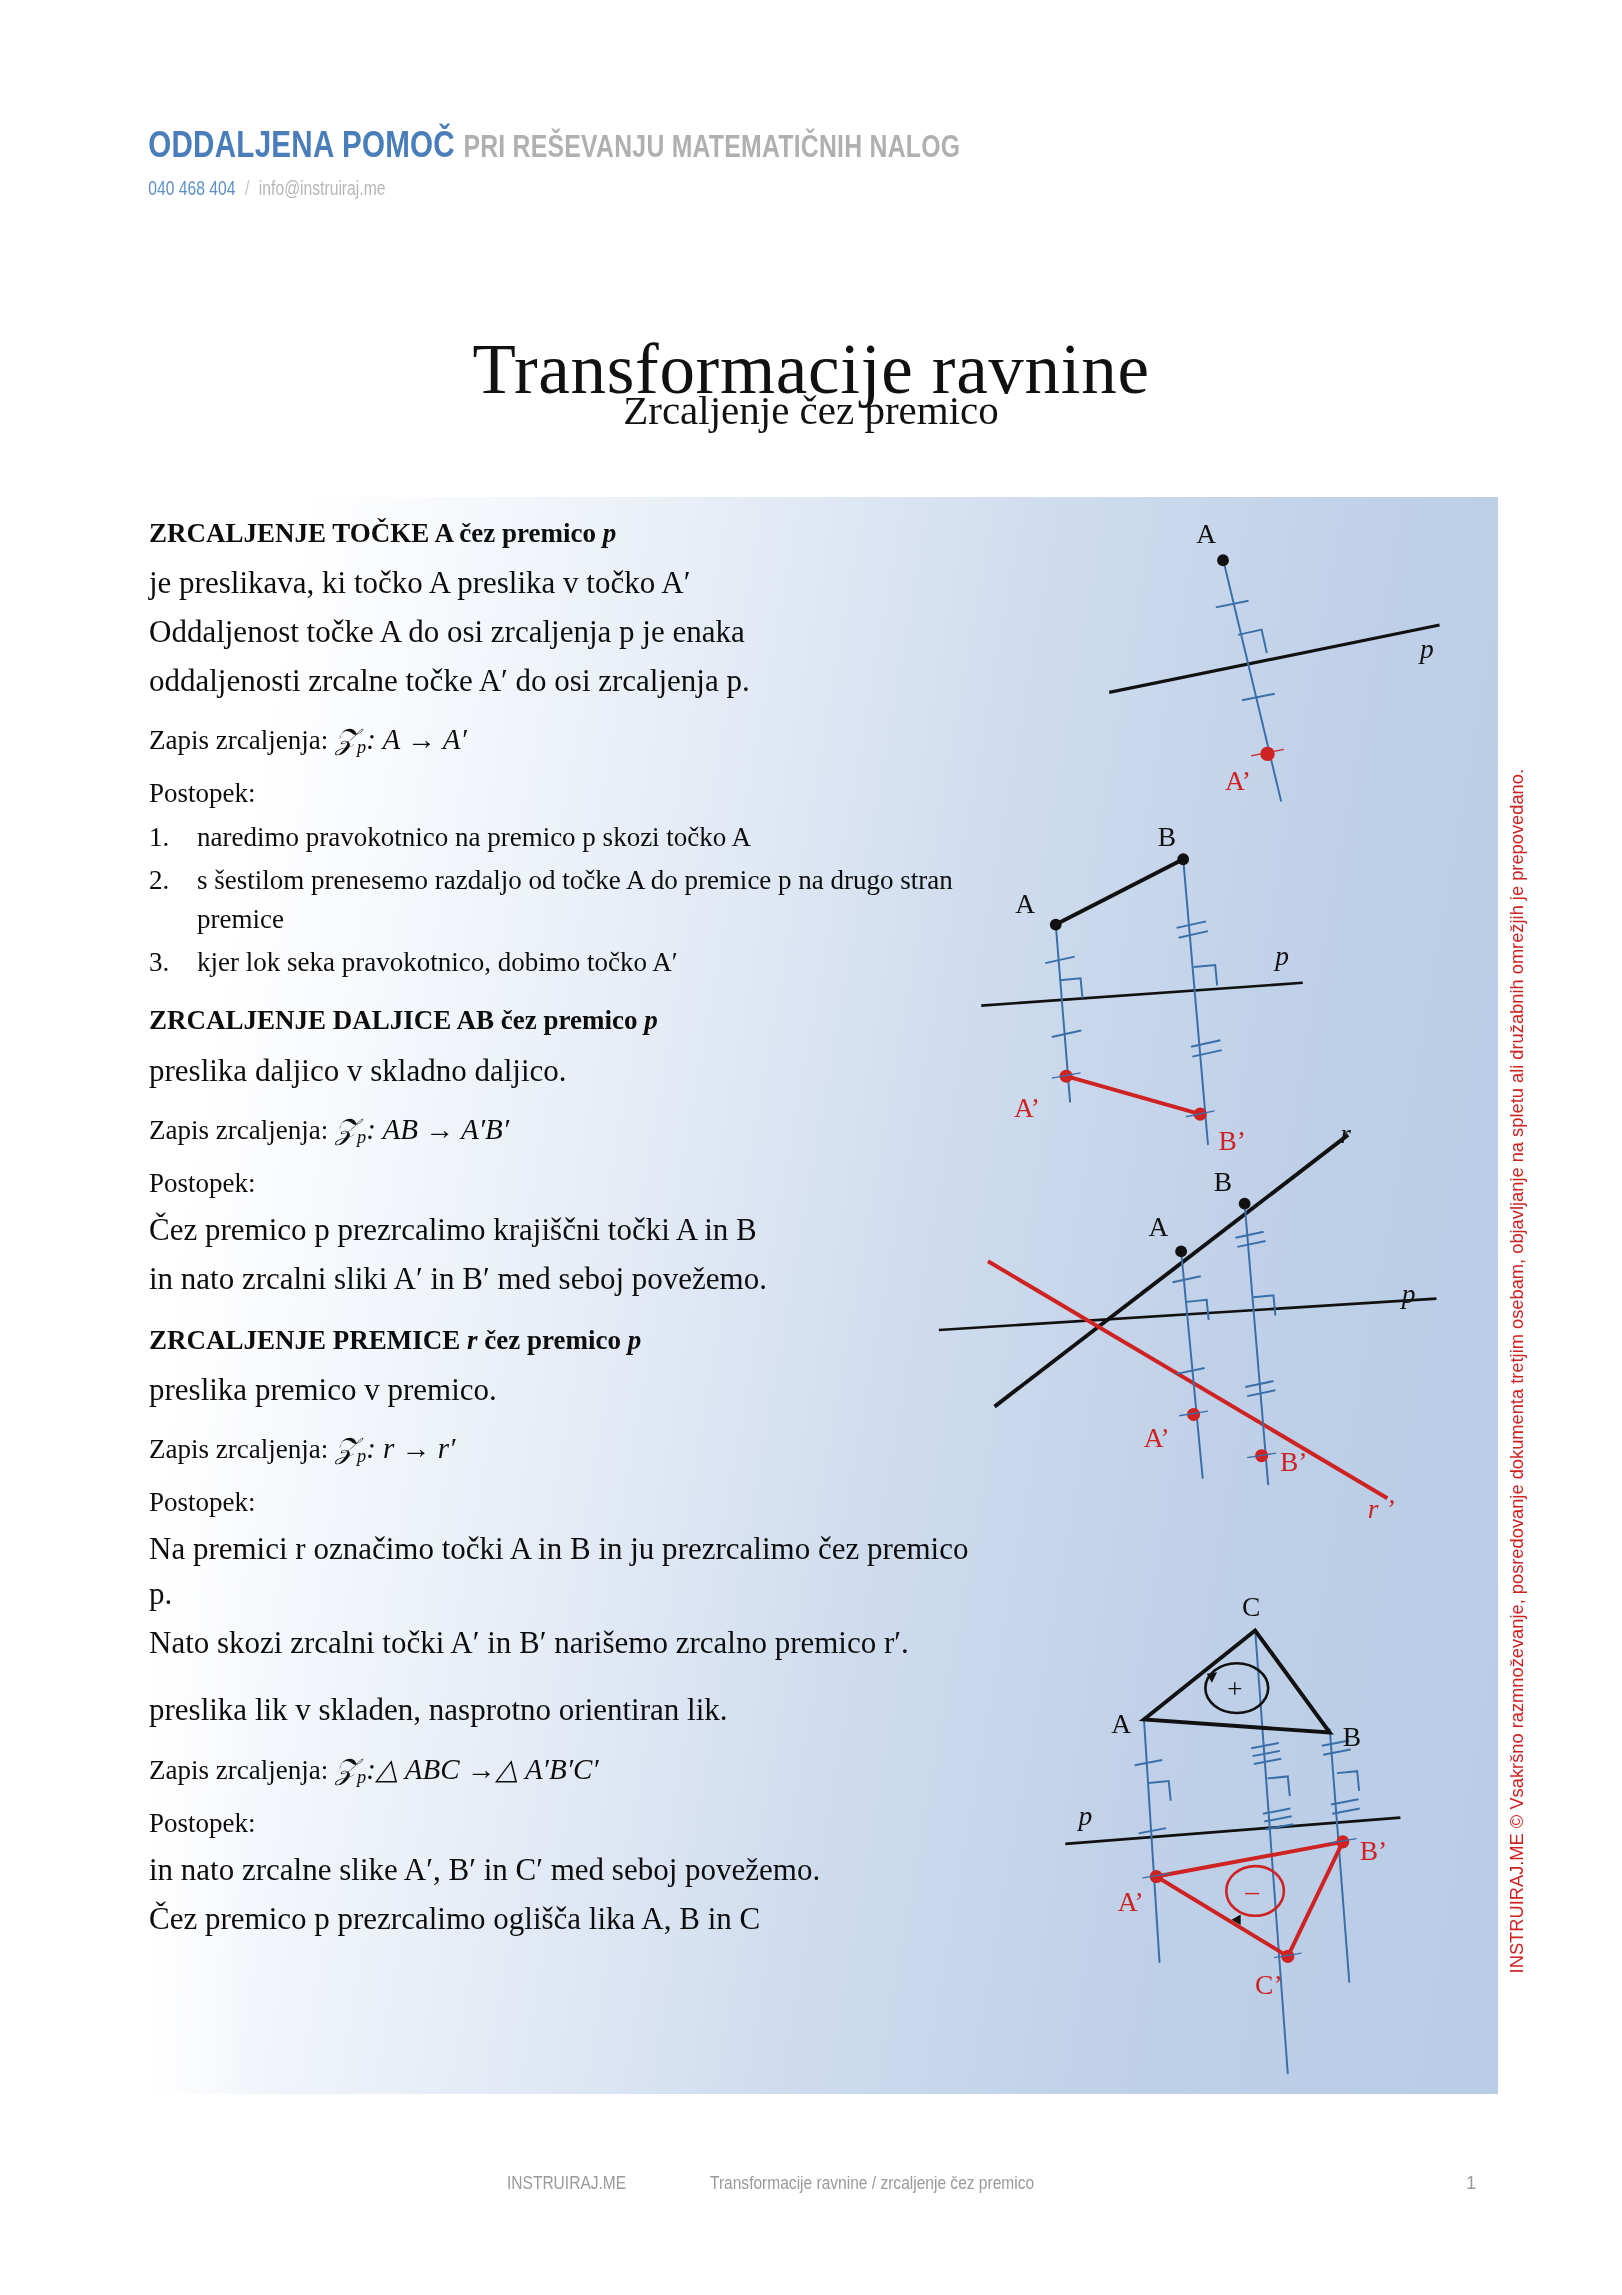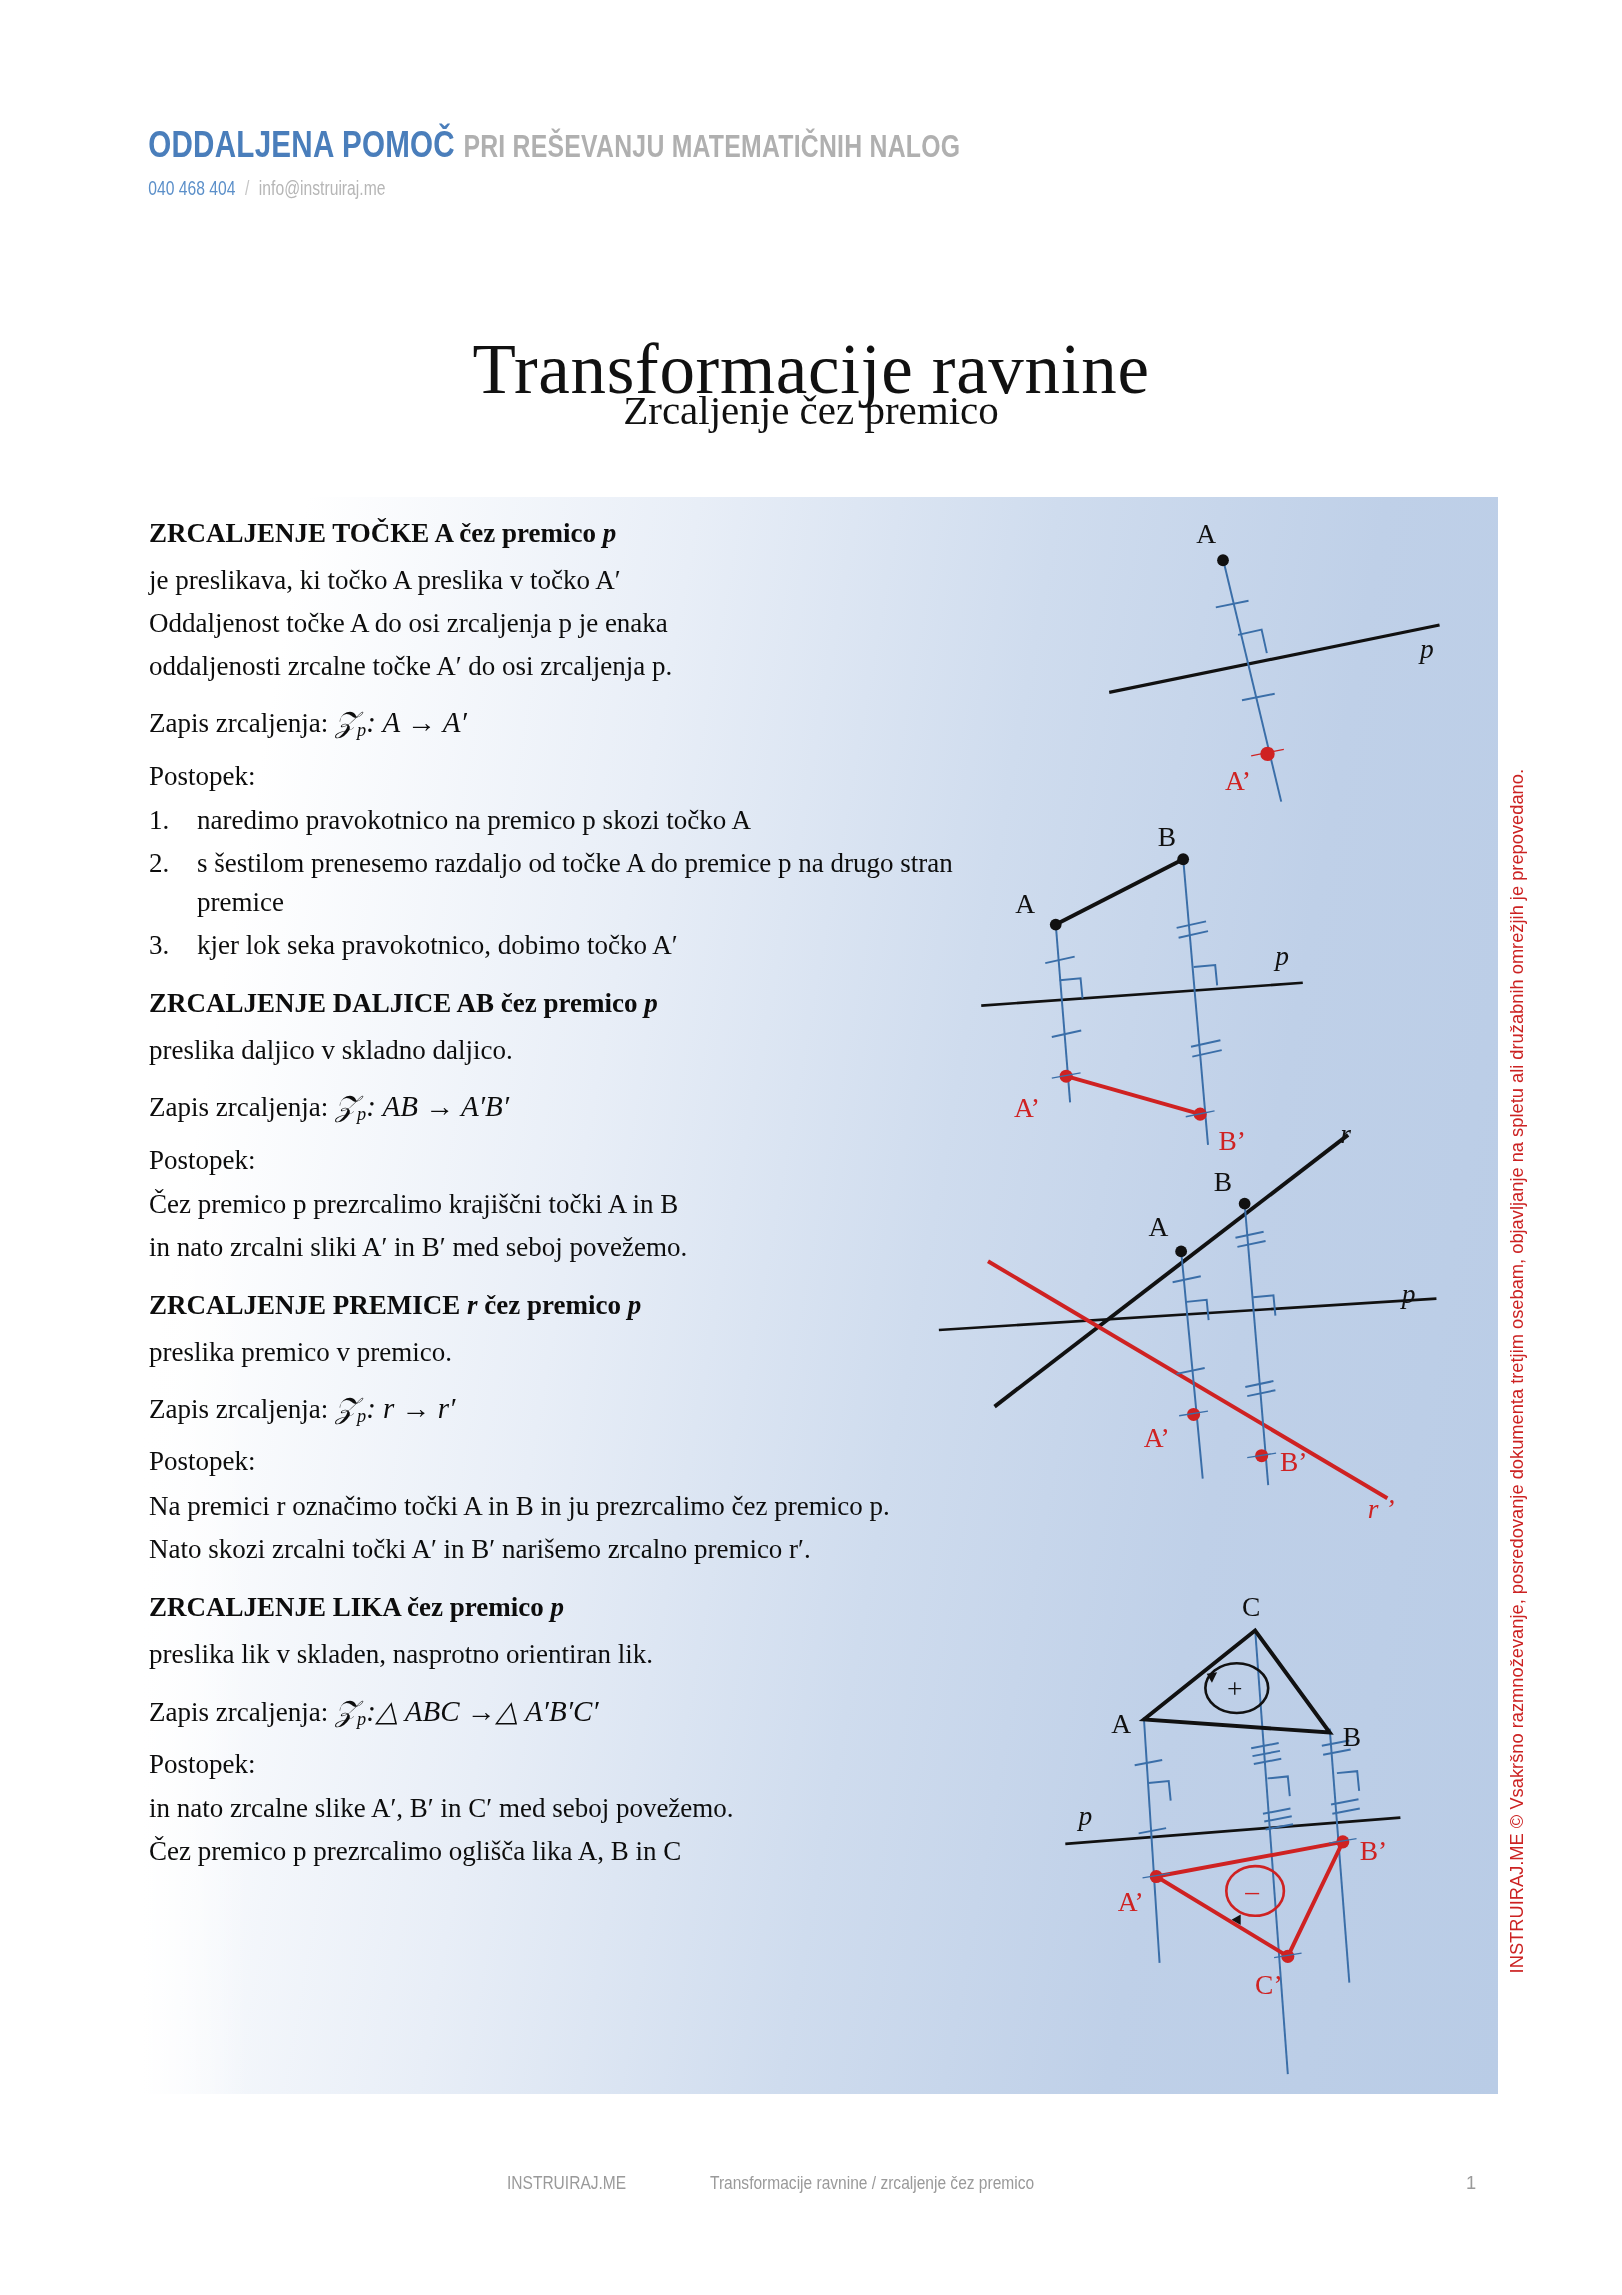--- a/index.html
+++ b/index.html
@@ -32,21 +32,21 @@
   .panel{position:absolute;left:143px;top:497px;width:1355px;height:1597px;
     background:linear-gradient(100deg,#ffffff 0%,#ffffff 10%,#e8eef7 34%,#cfdcee 56%,#bfd0e8 76%,#b9cce6 100%);
   }
   .panel-left-fade{position:absolute;left:143px;top:497px;width:105px;height:1597px;
     background:linear-gradient(90deg,#ffffff 0%, rgba(255,255,255,0) 100%);}
 
   
   .col{position:absolute;left:149px;top:517px;width:824px;color:#0d0d0d;}
   .h-sec{font-size:27px;font-weight:bold;margin:0 0 10.5px 0;line-height:1.25;}
   .h-sec .it{font-style:italic;font-weight:bold;}
-  .p-line{font-size:27px;line-height:1.45;margin:0 0 3.9px 0;}
+  .p-line{font-size:31px;line-height:1.45;margin:0 0 3.9px 0;}
   .blk{margin-bottom:22px;}
   .it{font-style:italic;}
   .zap{font-size:27px;margin:19.6px 0 19.6px 0;}
   .zsym{font-style:italic;font-size:29px;}
   .zsub{font-style:italic;font-size:18.3px;vertical-align:-3.9px;}
   .postopek{font-size:27px;margin:0 0 9.2px 0;}
   ol.steps{margin:0 0 11.8px 0;padding-left:0;list-style:none;counter-reset:st;}
   ol.steps li{font-size:27px;line-height:1.45;margin-bottom:3.9px;
     padding-left:48px;position:relative;}
   ol.steps li:before{counter-increment:st;content:counter(st) ".";
@@ -124,21 +124,20 @@
   <div class="blk">
     <p class="h-sec"><span>ZRCALJENJE PREMICE</span> <span class="it">r</span><span> čez premico </span><span class="it">p</span></p>
     <p class="p-line">preslika premico v premico.</p>
     <p class="zap"><span>Zapis zrcaljenja:</span> <span class="zsym">𝒵<span class="zsub">p</span>: <span class="it">r → r′</span></span></p>
     <p class="postopek">Postopek:</p>
     <p class="p-line">Na premici r označimo točki A in B in ju prezrcalimo čez premico p.</p>
     <p class="p-line">Nato skozi zrcalni točki A′ in B′ narišemo zrcalno premico r′.</p>
   </div>
 
   <div class="blk">
-    <p class="h-sec"><span>ZRCALJENJE LIKA</span><span> čez premico </span><span class="it">p</span></p>
     <p class="p-line">preslika lik v skladen, nasprotno orientiran lik.</p>
     <p class="zap"><span>Zapis zrcaljenja:</span> <span class="zsym">𝒵<span class="zsub">p</span>:<span class="it">△ ABC →△ A′B′C′</span></span></p>
     <p class="postopek">Postopek:</p>
     <p class="p-line">in nato zrcalne slike A′, B′ in C′ med seboj povežemo.</p>
     <p class="p-line">Čez premico p prezrcalimo oglišča lika A, B in C</p>
   </div>
 </div>
 
 <svg class="fig" id="fig1" width="406" height="314" viewBox="0 0 620 480">
 

